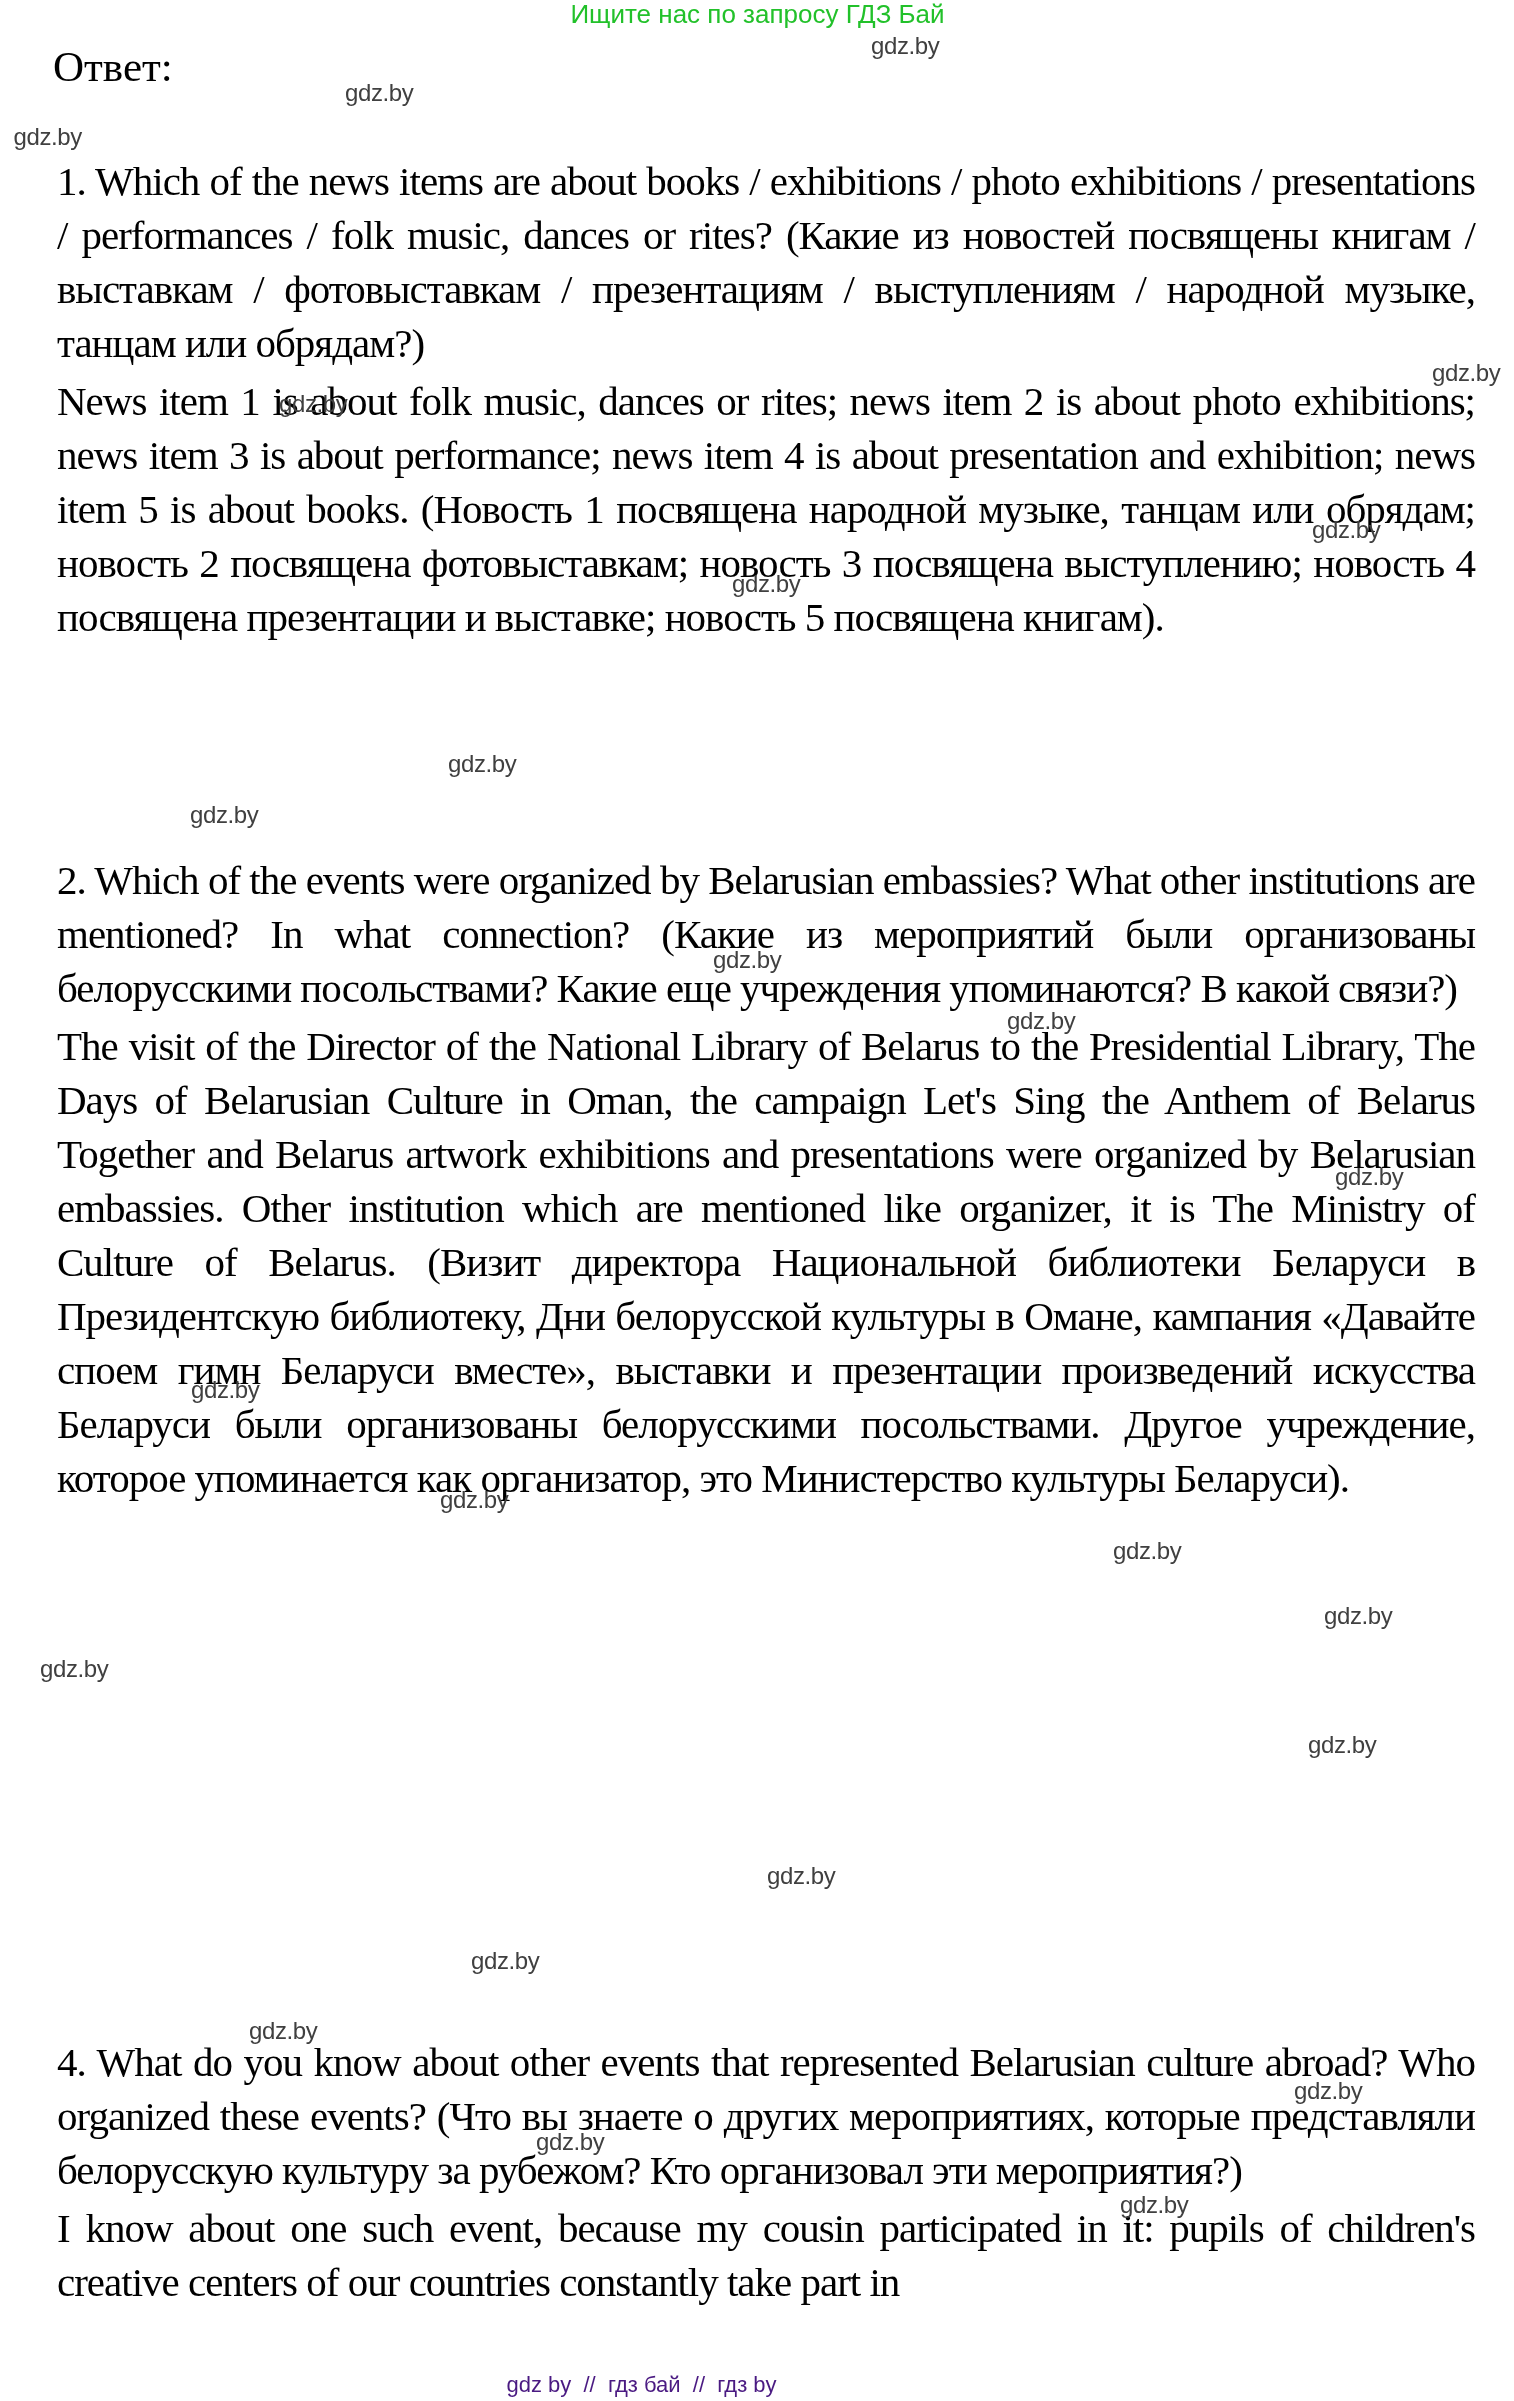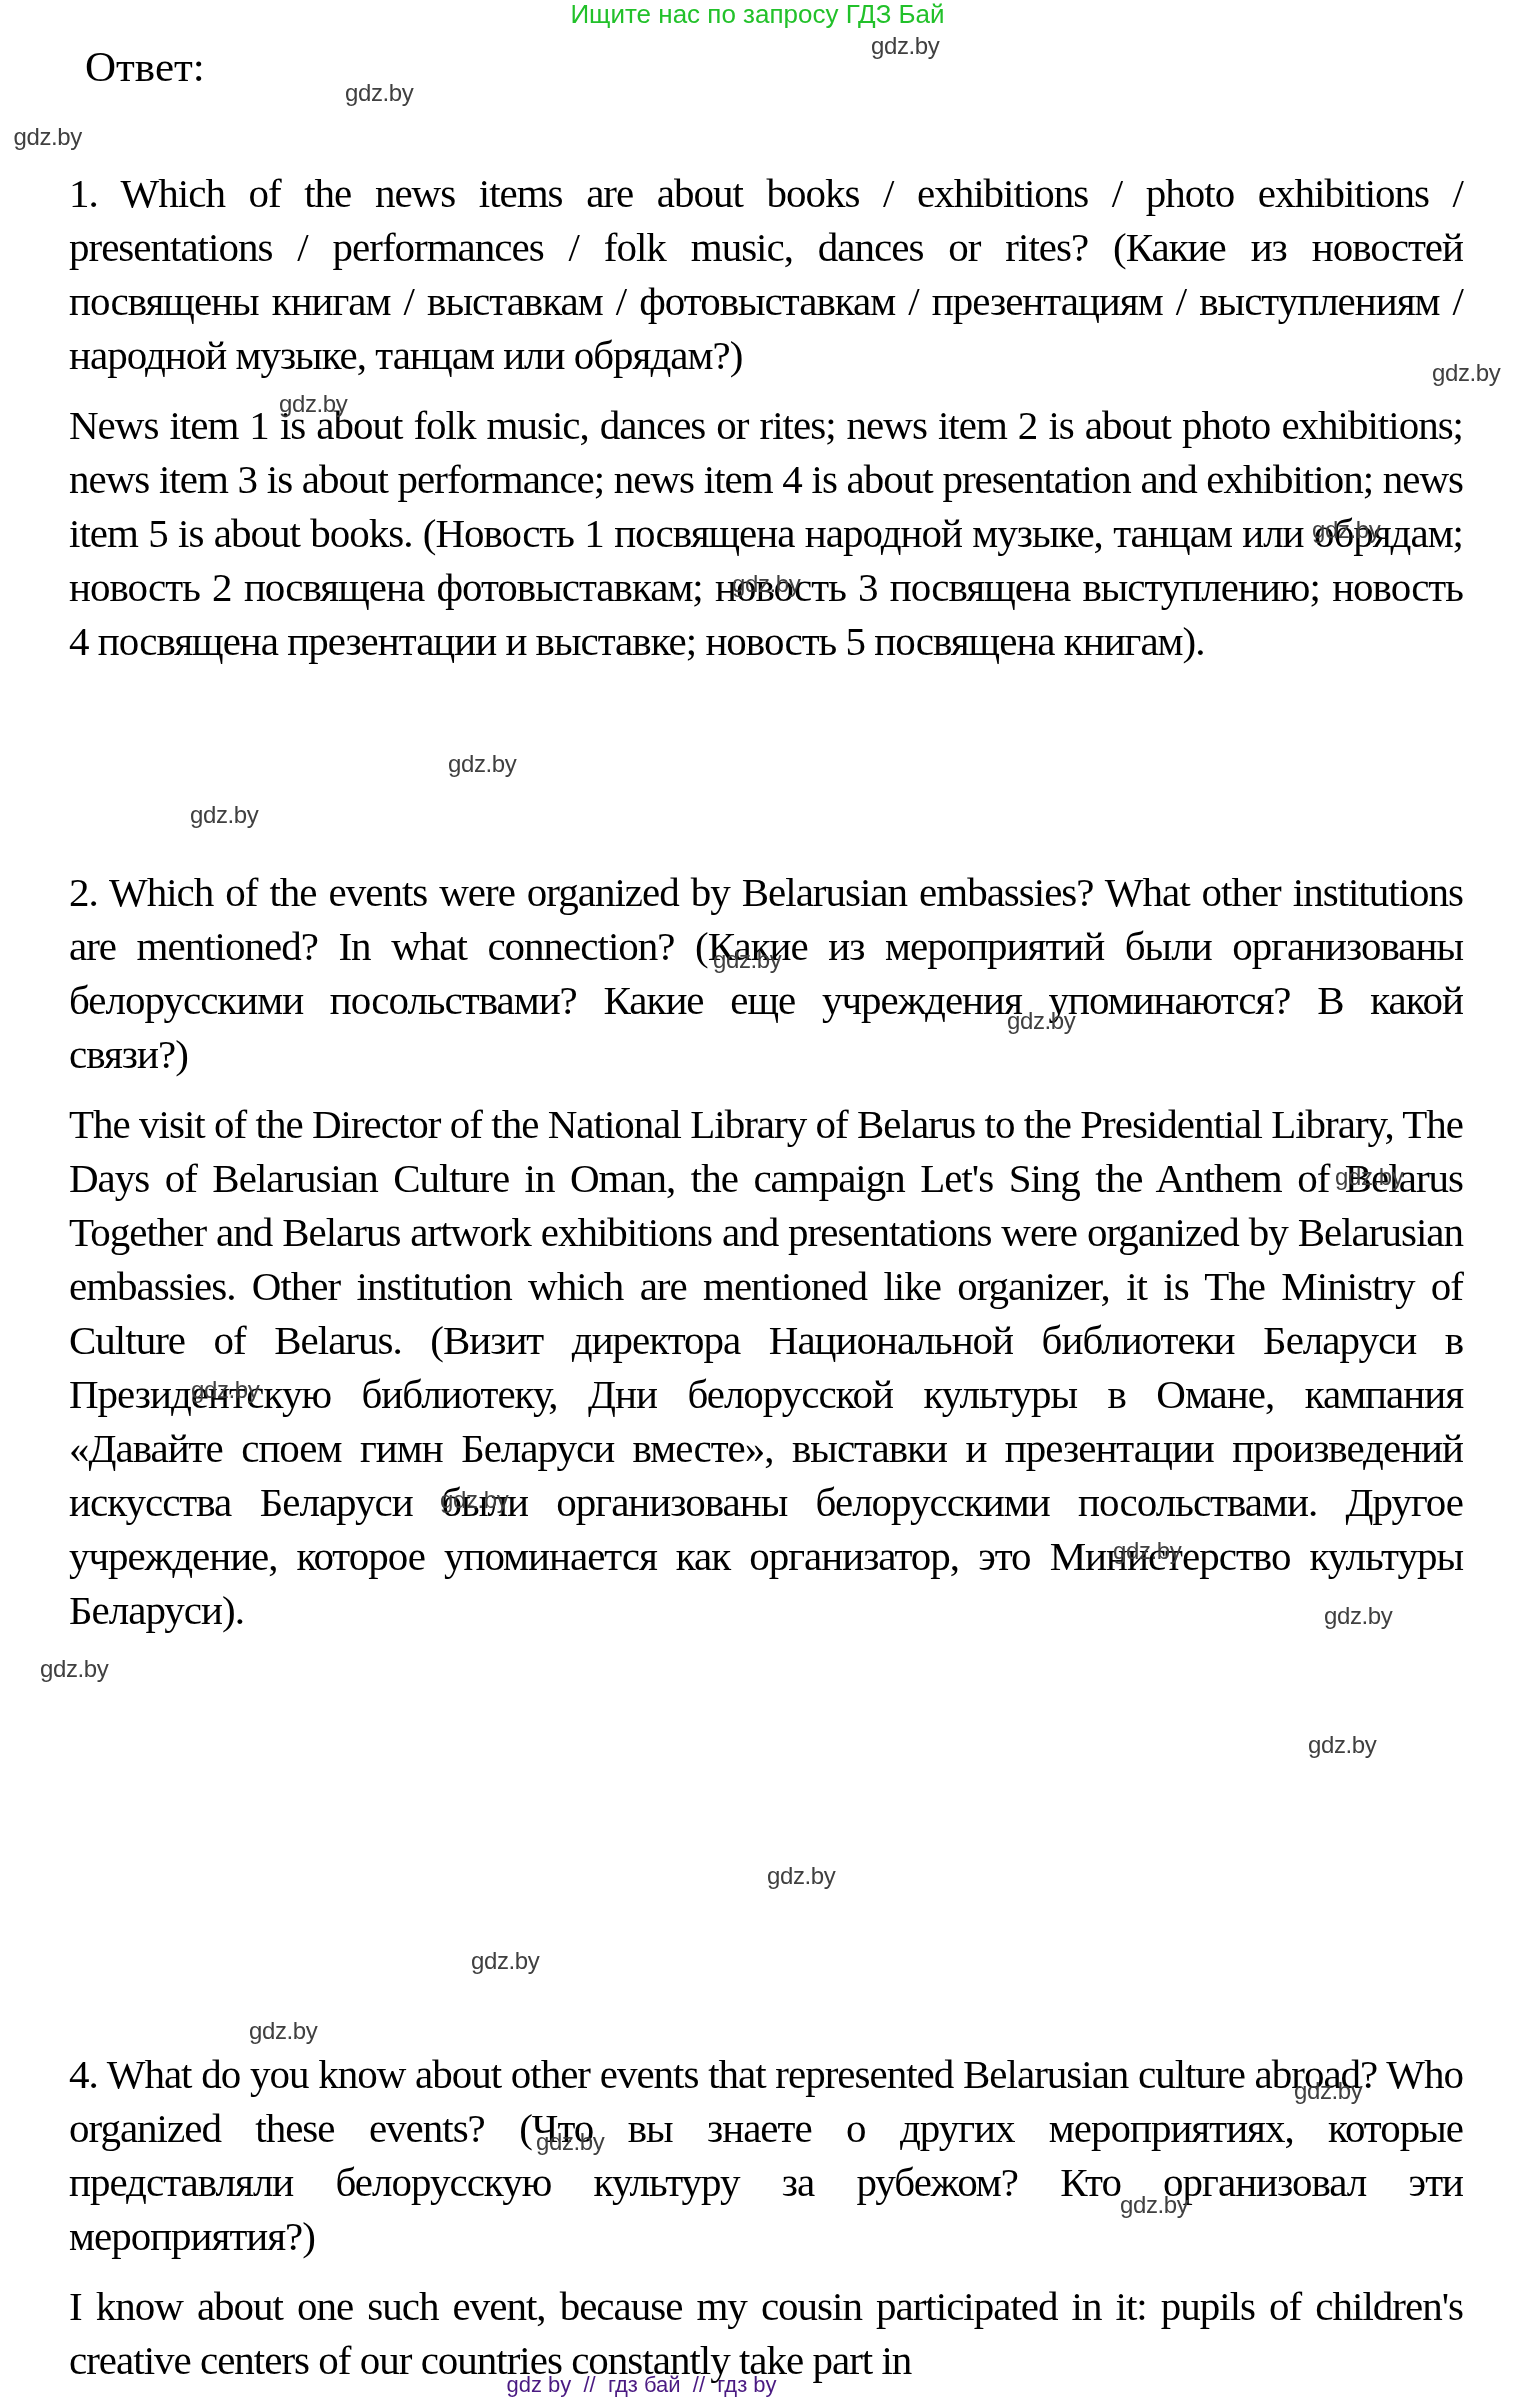--- a/index.html
+++ b/index.html
@@ -9,28 +9,28 @@
     text-align: center; font-family: "Liberation Sans", sans-serif;
     font-size: 26px; line-height: 29px; color: #22c12a;
   }
   .footer {
     position: absolute; left: 0; top: 2370px; width: 1283px; height: 29px;
     text-align: center; font-family: "Liberation Sans", sans-serif;
     font-size: 22px; line-height: 29px; color: #4a1a82; white-space: pre;
   }
   .answer-label {
     position: absolute; left: 53px; top: 41px;
-    font-family: "Liberation Serif", serif; font-size: 43px; line-height: 51px; color: #000; margin-left: 32px;
+    font-family: "Liberation Serif", serif; font-size: 43px; line-height: 51px; color: #000;
   }
   .body-text {
     position: absolute; left: 53px; width: 1426px;
     font-family: "Liberation Serif", serif; font-size: 41px; line-height: 54px;
     color: #000; text-align: justify; letter-spacing: -1px;
   }
-  .para { margin: 16px; }
+  .para { margin: 4px; }
   .wm {
     position: absolute; font-family: "Liberation Sans", sans-serif;
     font-size: 24px; line-height: 25.5px; color: #404040; letter-spacing: -0.4px;
   }
 </style>
 </head>
 <body>
 
 <div class="header">Ищите нас по запросу ГДЗ Бай</div>
 

